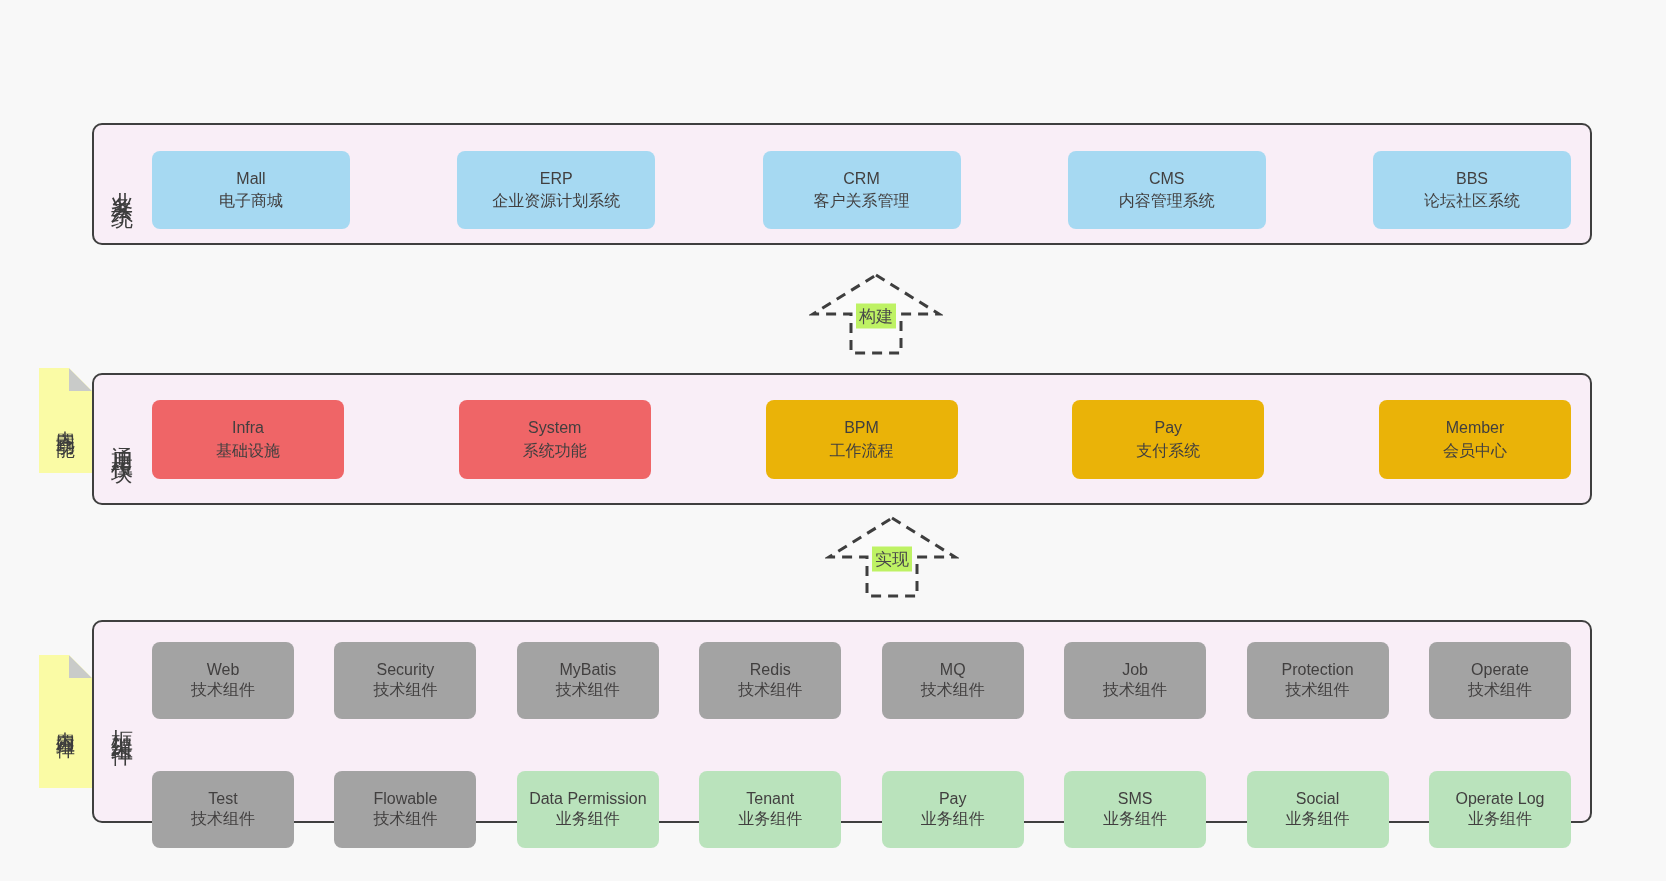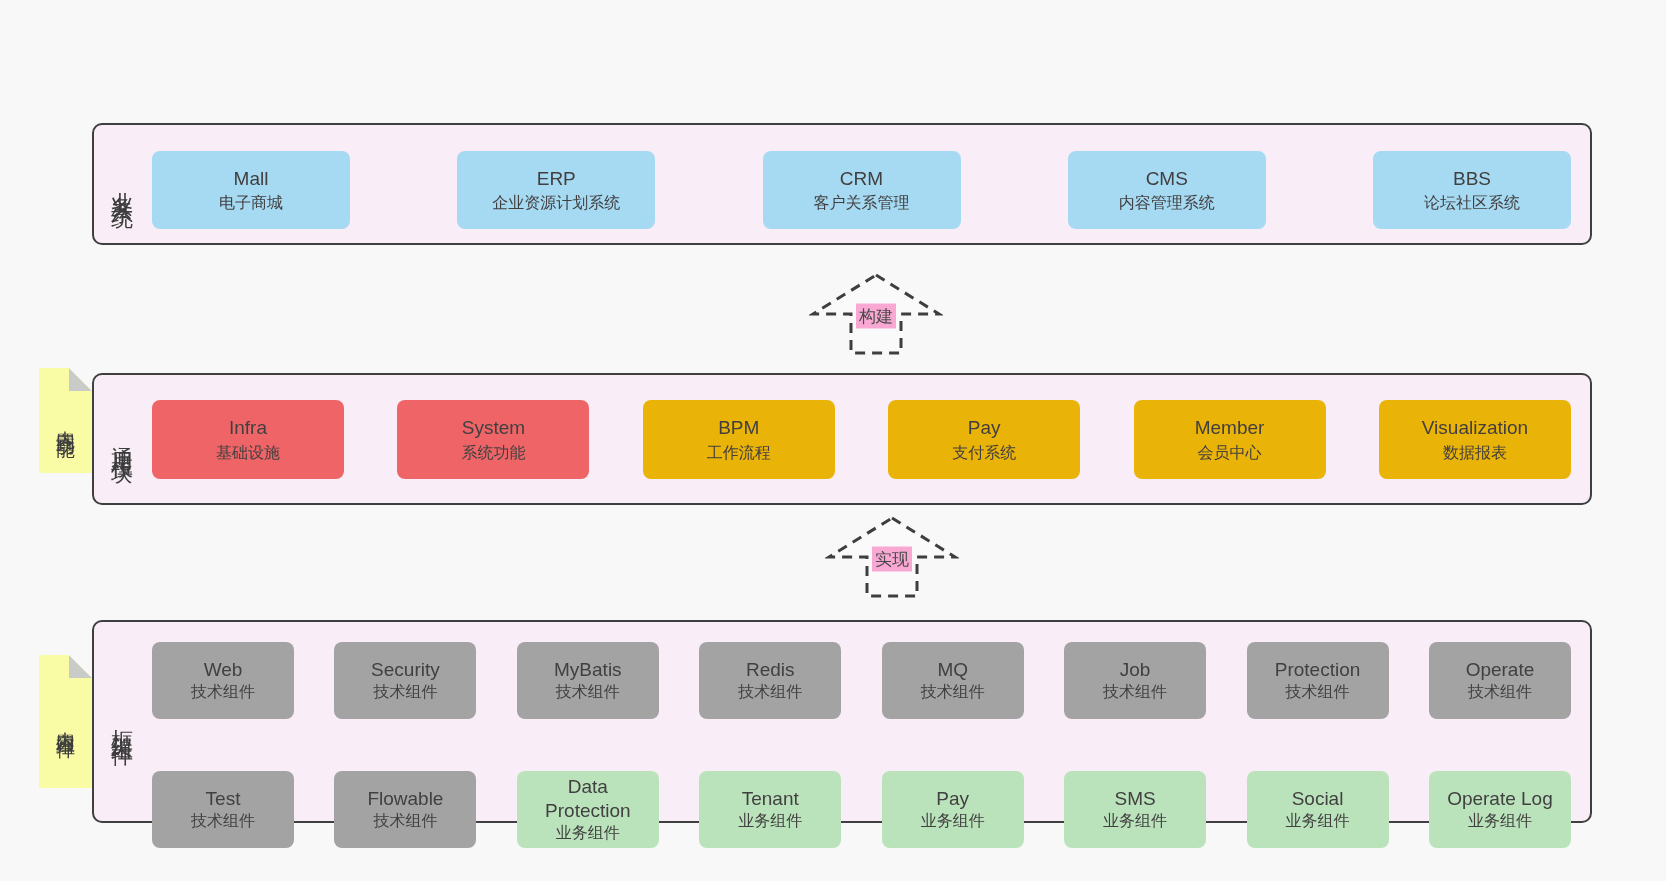--- a/index.html
+++ b/index.html
@@ -35,21 +35,21 @@
     color:#413f3f;box-sizing:border-box;padding:2px 4px;
   }
   .w6a{width:198px;} 
   .w6b{width:192px;} 
   .w8{width:142px;}  
   .blue{background:#a6d9f2;}
   .red{background:#ef6567;}
   .pink{background:#eab308;}
   .green{background:#a3a3a3;}
   .lightgreen{background:#bae3bc;}
-  .box-name{font-size:19px;line-height:1.4;text-align:center;}
+  .box-name{font-size:16px;line-height:1.4;text-align:center;}
   .box-desc{font-size:16px;line-height:1.4;}
   .w8 .box-name{max-width:122px;line-height:1.28;}
   .w8 .box-desc{line-height:1.3;}
   .sticky{
     position:absolute;left:39px;width:53px;background:#fafba5;z-index:2;
     clip-path:polygon(0 0,calc(100% - 23px) 0,100% 23px,100% 100%,0 100%);
   }
   #sticky-functions{top:368px;height:105px;}
   #sticky-components{top:655px;height:133px;}
   .sticky-fold{
@@ -64,21 +64,21 @@
   .arrow{position:absolute;width:134px;height:84px;}
   #arrow-build{left:809px;top:272px;}
   #arrow-implement{left:825px;top:515px;}
   .arrow svg{position:absolute;left:0;top:0;width:100%;height:100%;}
   .arrow polygon{
     fill:#fafafa;stroke:#3e3e3e;stroke-width:3;
     stroke-dasharray:10 7;stroke-linejoin:miter;
   }
   .arrow-label{
     position:absolute;left:50%;top:52%;transform:translate(-50%,-50%);
-    background:#f9a8d4;padding:1px 3px;font-size:17px;color:#4a4a4a;
+    background:#bef264;padding:1px 3px;font-size:17px;color:#4a4a4a;
     white-space:nowrap;
   }
 </style>
 </head>
 <body>
 
 <div class="panel" id="panel-business">
   <div class="panel-label">业务系统</div>
   <div class="row">
     <div class="box blue w6a">
@@ -131,24 +131,20 @@
       <span class="box-desc">工作流程</span>
     </div>
     <div class="box pink w6b">
       <span class="box-name">Pay</span>
       <span class="box-desc">支付系统</span>
     </div>
     <div class="box pink w6b">
       <span class="box-name">Member</span>
       <span class="box-desc">会员中心</span>
     </div>
-    <div class="box pink w6b">
-      <span class="box-name">Visualization</span>
-      <span class="box-desc">数据报表</span>
-    </div>
   </div>
 </div>
 
 <div class="arrow" id="arrow-implement">
   <svg viewBox="0 0 134 84">
     <polygon points="67,3 130,42 92,42 92,81 42,81 42,42 4,42"></polygon>
   </svg>
   <span class="arrow-label">实现</span>
 </div>
 
@@ -195,21 +191,21 @@
   <div class="row row-2">
     <div class="box green w8">
       <span class="box-name">Test</span>
       <span class="box-desc">技术组件</span>
     </div>
     <div class="box green w8">
       <span class="box-name">Flowable</span>
       <span class="box-desc">技术组件</span>
     </div>
     <div class="box lightgreen w8">
-      <span class="box-name">Data Protection</span>
+      <span class="box-name">Data Permission</span>
       <span class="box-desc">业务组件</span>
     </div>
     <div class="box lightgreen w8">
       <span class="box-name">Tenant</span>
       <span class="box-desc">业务组件</span>
     </div>
     <div class="box lightgreen w8">
       <span class="box-name">Pay</span>
       <span class="box-desc">业务组件</span>
     </div>

